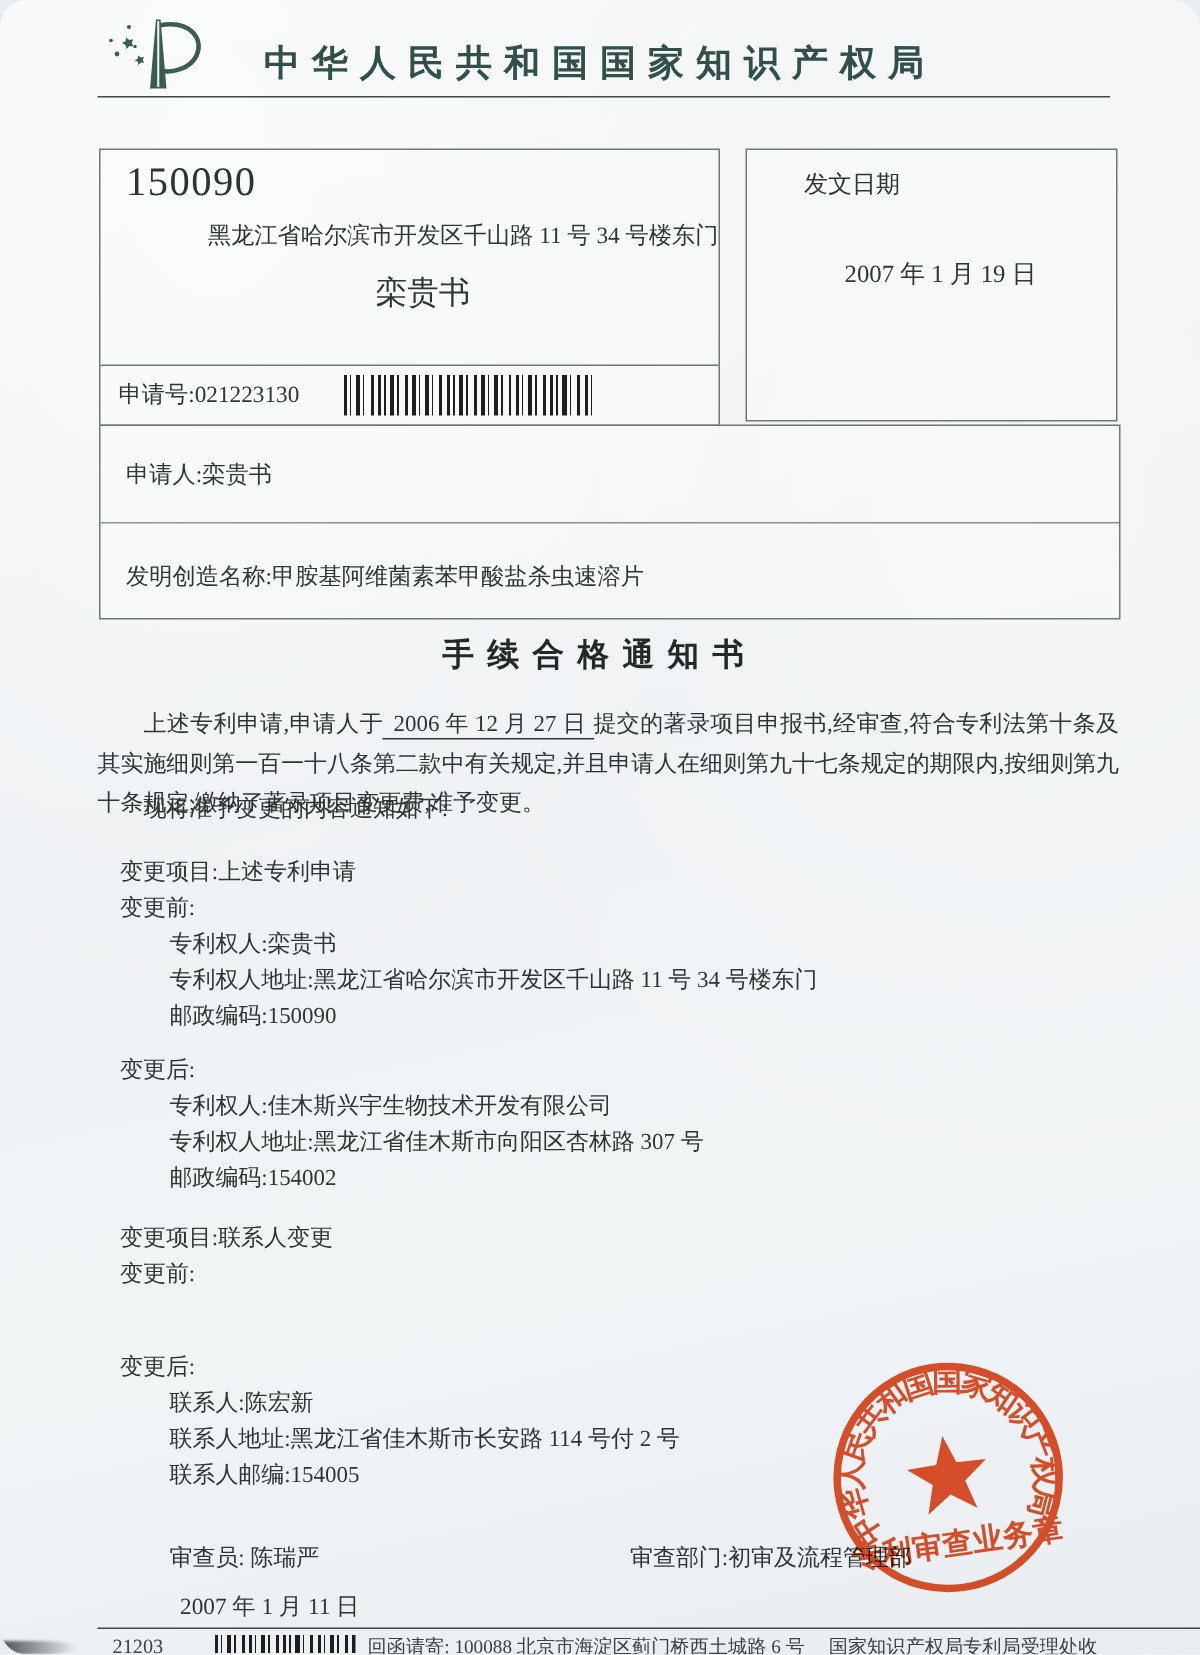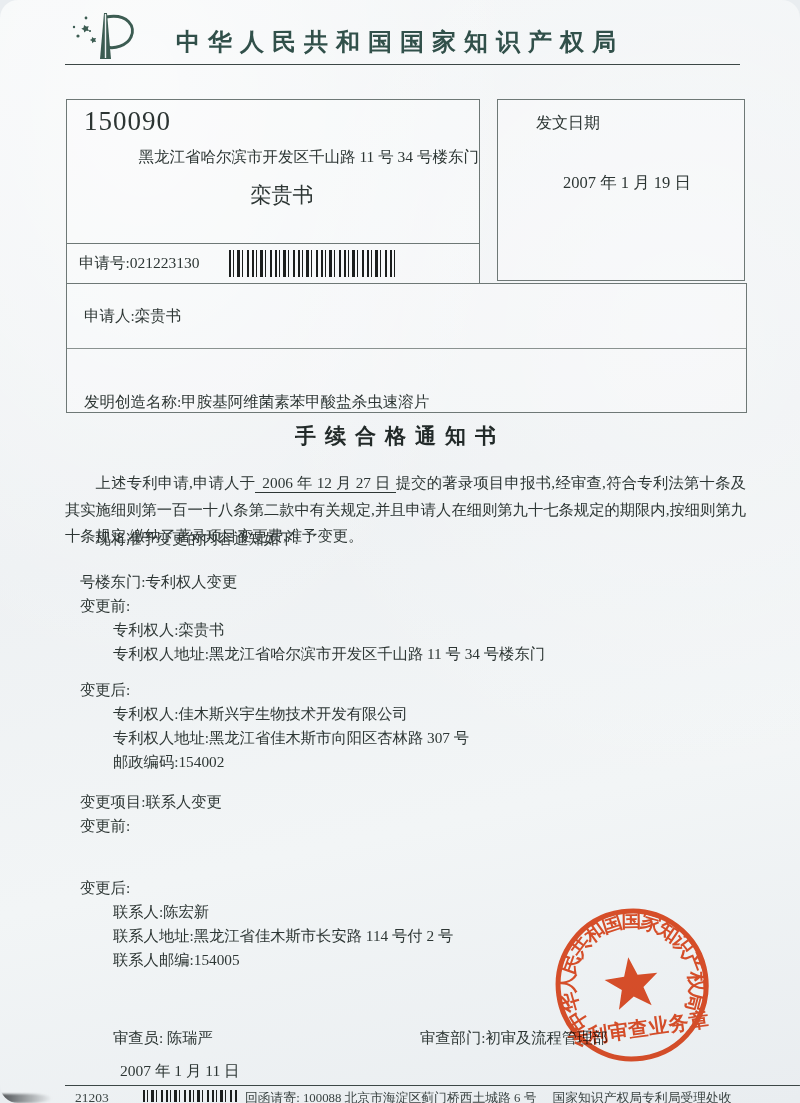--- a/index.html
+++ b/index.html
@@ -42,21 +42,21 @@
       #1c1f1e 18px 20px, transparent 20px 23px);
   }
   .barcode-app{position:absolute;left:162px;top:6px;width:166px;height:27px;}
   .date-box{left:497px;top:99px;width:246px;height:180px;}
   .date-label{position:absolute;left:38px;top:13px;font-size:16px;font-weight:400;}
   .date-value{position:absolute;left:0;top:72px;width:100%;text-align:center;padding-left:12px;box-sizing:border-box;font-size:16.5px;}
   .applicant-box{left:66px;top:283px;width:679px;height:128px;}
   .app-row1{position:absolute;left:0;top:0;width:100%;height:64px;border-bottom:1px solid #8a9290;}
   .app-row1 span{position:absolute;left:17px;top:22px;font-size:15.5px;}
   .app-row2{position:absolute;left:0;top:64px;width:100%;height:63px;}
-  .app-row2 span{position:absolute;left:17px;top:26px;font-size:15.5px;margin-top:18px;}
+  .app-row2 span{position:absolute;left:17px;top:26px;font-size:15.5px;}
   
   .notice-title{
     position:absolute;left:0;top:422px;width:800px;text-align:center;
     font-size:21px;font-weight:700;letter-spacing:9px;color:#222a29;
     font-family:"Liberation Sans","DejaVu Sans",sans-serif;
   }
   .body-para{
     position:absolute;left:65px;top:455px;width:681px;
     font-size:15.3px;line-height:26.5px;text-align:justify;text-indent:2em;
   }
@@ -126,24 +126,25 @@
     <div class="app-row2">
       <span>发明创造名称:甲胺基阿维菌素苯甲酸盐杀虫速溶片</span>
     </div>
   </div>
 
   <div class="notice-title">手续合格通知书</div>
   <p class="body-para"><span>上述专利申请,申请人于</span><span class="u-date">2006 年 12 月 27 日</span><span>提交的著录项目申报书,经审查,符合专利法第十条及其实施细则第一百一十八条第二款中有关规定,并且申请人在细则第九十七条规定的期限内,按细则第九十条规定,缴纳了著录项目变更费,准予变更。</span></p>
   <div class="intro-line">现将准予变更的内容通知如下:</div>
 
   <div class="changes">
-    <div class="cline">号楼东门:专利权人变更</div>
+    <div class="cline">变更项目:上述专利申请</div>
     <div class="cline">变更前:</div>
     <div class="cline ind">专利权人:栾贵书</div>
     <div class="cline ind">专利权人地址:黑龙江省哈尔滨市开发区千山路 11 号 34 号楼东门</div>
+    <div class="cline ind">邮政编码:150090</div>
     <div class="sp12"></div>
     <div class="cline">变更后:</div>
     <div class="cline ind">专利权人:佳木斯兴宇生物技术开发有限公司</div>
     <div class="cline ind">专利权人地址:黑龙江省佳木斯市向阳区杏林路 307 号</div>
     <div class="cline ind">邮政编码:154002</div>
     <div class="sp16"></div>
     <div class="cline">变更项目:联系人变更</div>
     <div class="cline">变更前:</div>
     <div class="sp38"></div>
     <div class="cline">变更后:</div>

